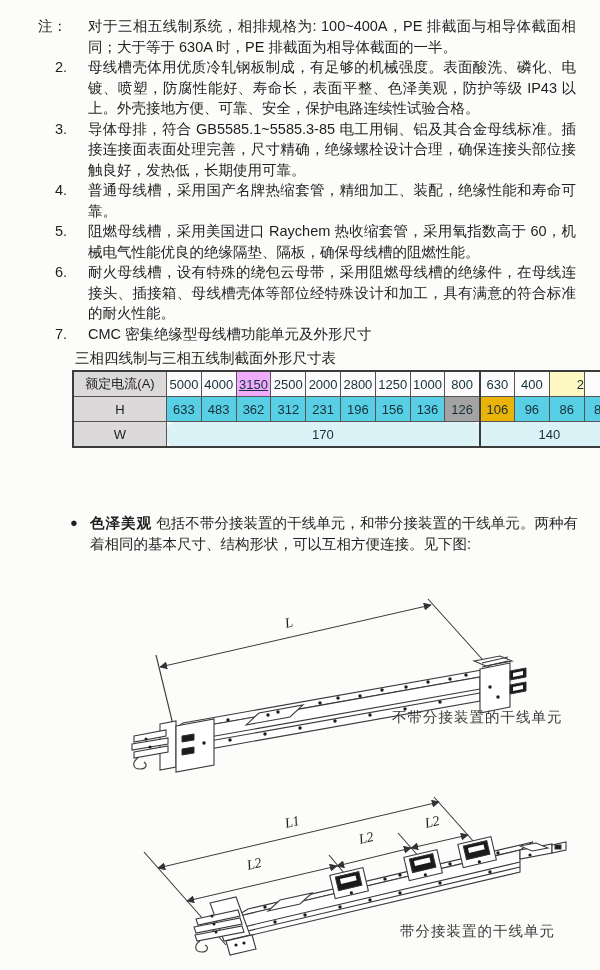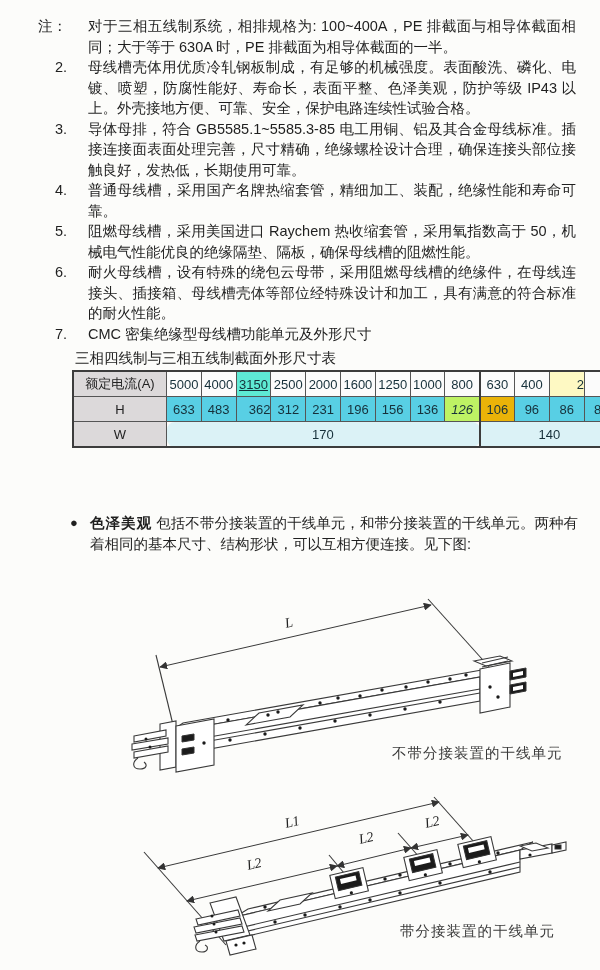--- a/index.html
+++ b/index.html
@@ -22,21 +22,21 @@
   
   .trunk{position:absolute;top:513px;left:0;width:578px;padding-left:90px;
          font-size:14.5px;line-height:21px;text-align:justify;box-sizing:border-box;}
   .trunk .bullet{position:absolute;left:70px;top:-1px;font-size:13px;}
   .trunk b{letter-spacing:1px;}
   
   .dwg{position:absolute;}
   .dwg1{left:110px;top:597px;}
   .dwg2{left:100px;top:795px;}
   .caption{position:absolute;font-size:14.5px;color:#3a3a3a;letter-spacing:1px;white-space:nowrap;}
-  .cap1{left:392px;top:744px;text-align:right;}
+  .cap1{left:392px;top:708px;text-align:right;}
   .cap2{left:400px;top:922px;}
   svg .ln{stroke:#3a3a3a;stroke-width:1.1;fill:none;}
   svg .face{stroke:#3a3a3a;stroke-width:1.1;fill:#fff;}
   svg .dark{stroke:#333;stroke-width:1;fill:#1b1b1b;}
   svg .white{stroke:none;fill:#fff;}
   svg .dim{stroke:#3a3a3a;stroke-width:1;fill:none;}
   svg .dimtext{font-family:"Liberation Serif","DejaVu Serif",serif;font-style:italic;
                font-size:14px;fill:#222;}
   svg .dot{fill:#1a1a1a;}
 </style>
@@ -57,62 +57,62 @@
     <div class="note">
       <span class="num">3.</span>
       <span>导体母排，符合 GB5585.1~5585.3-85 电工用铜、铝及其合金母线标准。插接连接面表面处理完善，尺寸精确，绝缘螺栓设计合理，确保连接头部位接触良好，发热低，长期使用可靠。</span>
     </div>
     <div class="note">
       <span class="num">4.</span>
       <span>普通母线槽，采用国产名牌热缩套管，精细加工、装配，绝缘性能和寿命可靠。</span>
     </div>
     <div class="note">
       <span class="num">5.</span>
-      <span>阻燃母线槽，采用美国进口 Raychem 热收缩套管，采用氧指数高于 50，机械电气性能优良的绝缘隔垫、隔板，确保母线槽的阻燃性能。</span>
+      <span>阻燃母线槽，采用美国进口 Raychem 热收缩套管，采用氧指数高于 60，机械电气性能优良的绝缘隔垫、隔板，确保母线槽的阻燃性能。</span>
     </div>
     <div class="note">
       <span class="num">6.</span>
       <span>耐火母线槽，设有特殊的绕包云母带，采用阻燃母线槽的绝缘件，在母线连接头、插接箱、母线槽壳体等部位经特殊设计和加工，具有满意的符合标准的耐火性能。</span>
     </div>
     <div class="note">
       <span class="num">7.</span>
       <span>CMC 密集绝缘型母线槽功能单元及外形尺寸</span>
     </div>
   </div>
 
   <div class="tbl-title">三相四线制与三相五线制截面外形尺寸表</div>
   <table class="spec">
     <tbody>
         <tr>
           <td class="lbl" style="background: rgb(220, 217, 218);">额定电流(A)</td>
           <td class="hdr" style="background: rgb(251, 251, 251);">5000</td>
           <td class="hdr" style="background: rgb(251, 251, 251);">4000</td>
-          <td class="hdr" style="background: #5eead4; text-decoration: underline;">3150</td>
+          <td class="hdr" style="background: #f0abfc; text-decoration: underline;">3150</td>
           <td class="hdr" style="background: rgb(251, 251, 251);">2500</td>
           <td class="hdr" style="background: rgb(251, 251, 251);">2000</td>
-          <td class="hdr" style="background: rgb(251, 251, 251);">1600</td>
+          <td class="hdr" style="background: rgb(251, 251, 251);">2800</td>
           <td class="hdr" style="background: rgb(251, 251, 251);">1250</td>
           <td class="hdr" style="background: rgb(251, 251, 251);">1000</td>
           <td class="hdr" style="background: rgb(251, 251, 251);">800</td>
           <td class="hdr grp" style="background: rgb(251, 251, 251);">630</td>
           <td class="hdr" style="background: rgb(251, 251, 251);">400</td>
           <td class="hdr" style="background: #fef9c3; padding-left: 27px;">250</td>
           <td class="hdr" style="background: rgb(251, 251, 251); padding-left: 28px;">160</td>
         </tr>
         <tr>
           <td class="lbl" style="background: rgb(220, 217, 218);">H</td>
           <td class="hrow" style="background: rgb(88, 207, 228);">633</td>
           <td class="hrow" style="background: rgb(88, 207, 228);">483</td>
-          <td class="hrow" style="background: rgb(88, 207, 228); text-align: right;">362</td>
+          <td class="hrow" style="background: rgb(88, 207, 228);">362</td>
           <td class="hrow" style="background: rgb(88, 207, 228);">312</td>
           <td class="hrow" style="background: rgb(88, 207, 228);">231</td>
           <td class="hrow" style="background: rgb(88, 207, 228);">196</td>
           <td class="hrow" style="background: rgb(88, 207, 228);">156</td>
           <td class="hrow" style="background: rgb(88, 207, 228);">136</td>
-          <td class="hrow" style="background: #bef264; font-style: italic;">126</td>
+          <td class="hrow" style="background: #a3a3a3;">126</td>
           <td class="hrow grp" style="background: #eab308;">106</td>
           <td class="hrow" style="background: rgb(88, 207, 228);">96</td>
           <td class="hrow" style="background: rgb(88, 207, 228);">86</td>
           <td class="hrow" style="background: rgb(88, 207, 228);">86</td>
         </tr>
         <tr>
           <td class="lbl" style="background: rgb(220, 217, 218);">W</td>
           <td class="wrow" colspan="9" style="background: rgb(219, 242, 246); border-radius: 8px;">170</td>
           <td class="wrow grp" colspan="4" style="background: rgb(219, 242, 246);">140</td>
         </tr>

